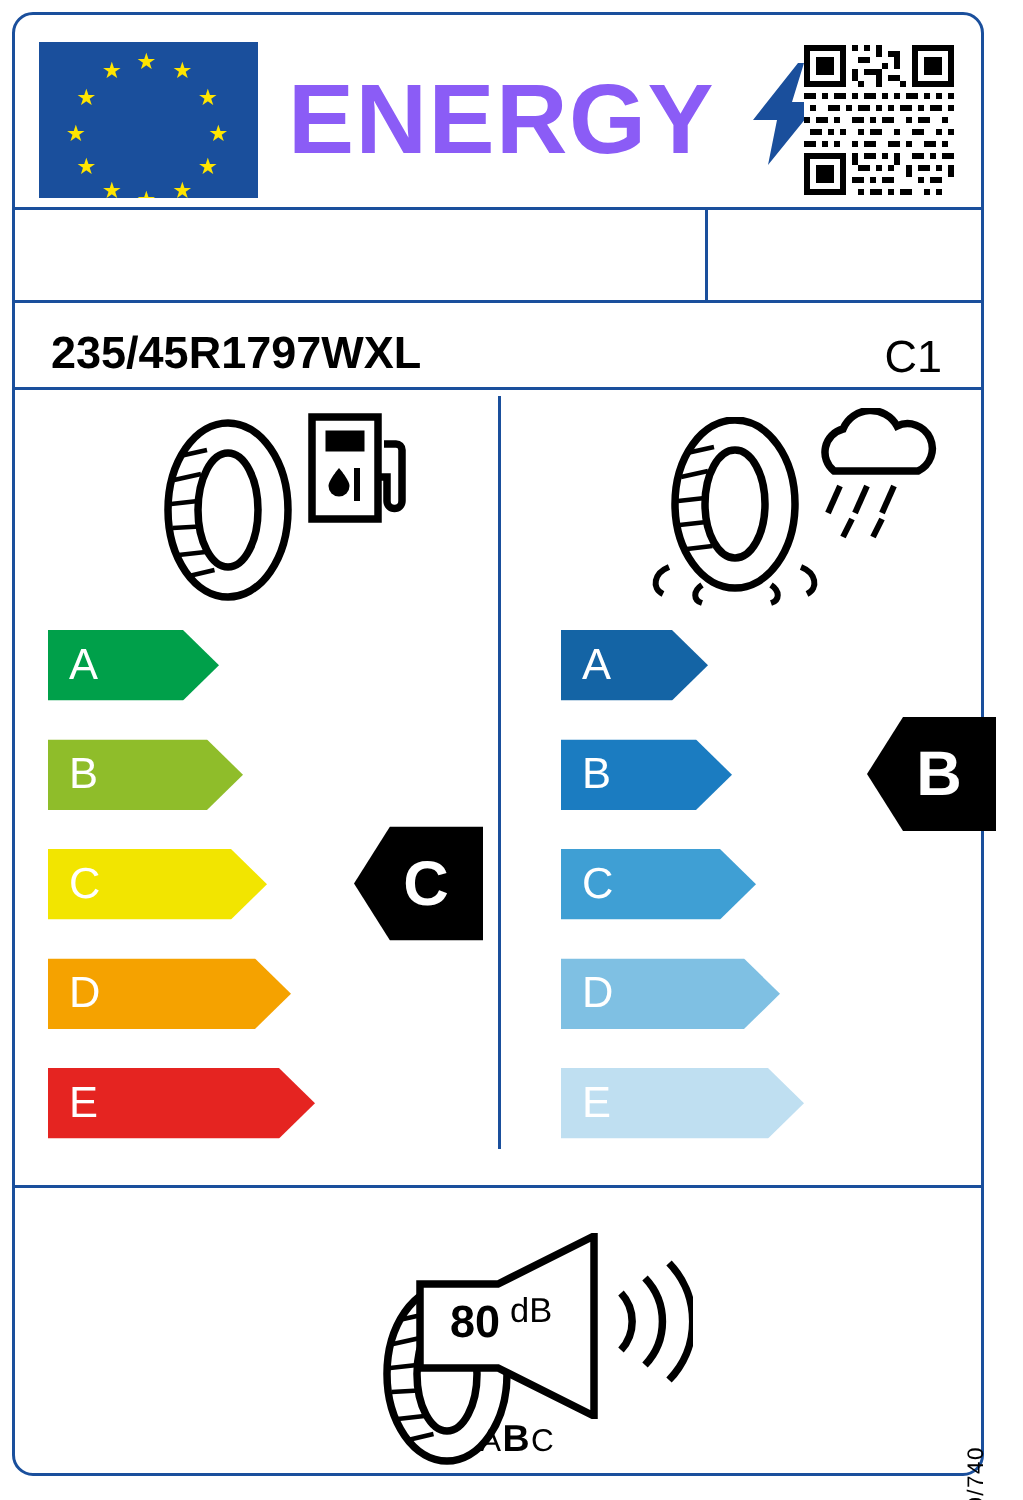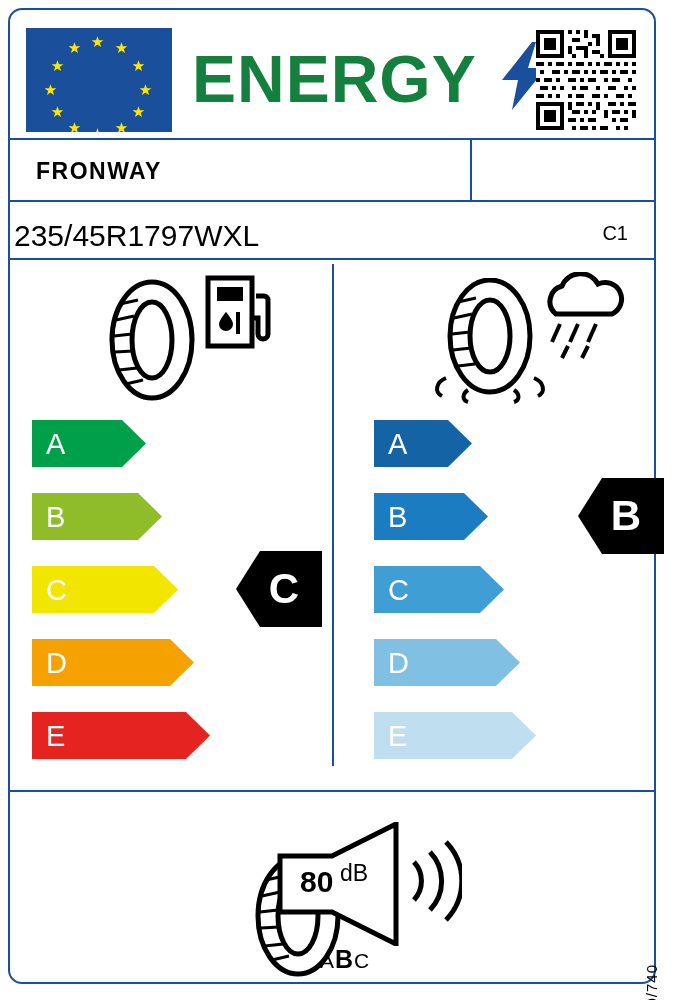--- a/index.html
+++ b/index.html
@@ -54,21 +54,21 @@
     height: 15px;
     text-align: center;
   }
   .energy-word {
     position: absolute;
     left: 182px;
     top: 26px;
     font-size: 66px;
     font-weight: bold;
     letter-spacing: 1px;
-    color: #15803d;
+    color: #8b5cf6;
     line-height: 86px;
   }
   .bolt {
     position: absolute;
     left: 492px;
     top: 32px;
     width: 44px;
     height: 68px;
   }
   .qr {
@@ -106,30 +106,31 @@
     right: 22px;
     top: 148px;
     font-size: 23px;
     font-weight: bold;
     letter-spacing: 0.5px;
   }
 
   
   .size {
     position: absolute;
-    left: 4px;
+    left: 24px;
     top: 209px;
     font-size: 30px;
     letter-spacing: 0px;
+    font-weight: bold;
   }
   .classcode {
     position: absolute;
     right: 26px;
     top: 212px;
-    font-size: 20px;
+    font-size: 30px;
     text-align: right;
   }
 
   
   .grade {
     position: absolute;
     height: 47px;
   }
   .grade .arrow {
     position: absolute;
@@ -325,21 +326,20 @@
         <rect x="14" y="24" width="1" height="1"></rect>
           <rect x="16" y="24" width="2" height="1"></rect>
         <rect x="20" y="24" width="1" height="1"></rect>
           <rect x="22" y="24" width="1" height="1"></rect>
       </g>
     </svg>
   </div>
 
   <div class="hline" style="left:0; top:128px; width:644px;"></div>
 
-  <div class="brand">FRONWAY</div>
   <div class="vline" style="left:460px; top:128px; height:62px;"></div>
   <div class="hline" style="left:0; top:190px; width:644px;"></div>
 
   <div class="size">235/45R1797WXL</div>
   <div class="classcode">C1</div>
   <div class="hline" style="left:0; top:248px; width:644px;"></div>
 
   <div class="vline" style="left:322px; top:254px; height:502px;"></div>
 
   <svg style="position:absolute; left:88px; top:268px; width:108px; height:124px;" viewBox="0 0 108 124">

